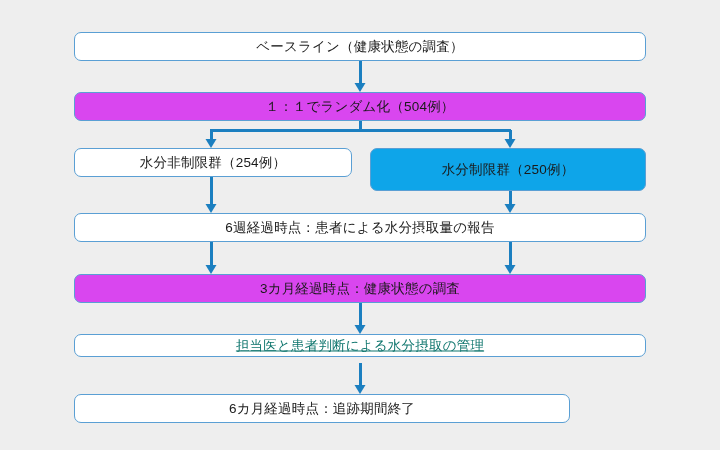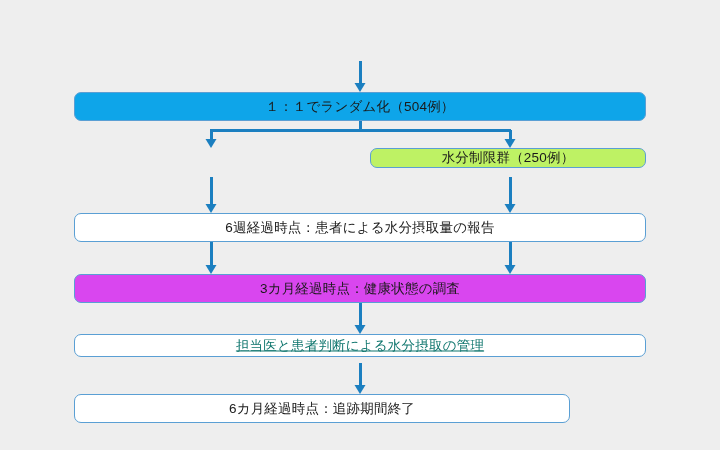--- a/index.html
+++ b/index.html
@@ -82,24 +82,30 @@
       </g>
       <g>
         <line x1="360" y1="303" x2="360" y2="326" stroke="#1b7fc0" stroke-width="3" shape-rendering="crispEdges"></line>
         <polygon points="354.5,325 365.5,325 360,334" fill="#1b7fc0"></polygon>
       </g>
       <g>
         <line x1="360" y1="363" x2="360" y2="386" stroke="#1b7fc0" stroke-width="3" shape-rendering="crispEdges"></line>
         <polygon points="354.5,385 365.5,385 360,394" fill="#1b7fc0"></polygon>
       </g>
     </svg>
-    <div class="node" style="left: 74px; top: 92px; width: 572px; height: 29px; border-color: rgb(90, 159, 212); background: #0ea5e9; color: rgb(26, 26, 26);">
+<div class="node" style="left: 74px; top: 32px; width: 572px; height: 29px; border-color: rgb(90, 159, 212); background: rgb(255, 255, 255); color: rgb(26, 26, 26);">
+      <span class="node-label">ベースライン（健康状態の調査）</span>
+    </div>
+    <div class="node" style="left: 74px; top: 92px; width: 572px; height: 29px; border-color: rgb(90, 159, 212); background: #d946ef; color: rgb(26, 26, 26);">
       <span class="node-label">１：１でランダム化（504例）</span>
     </div>
-    <div class="node" style="left: 370px; top: 148px; width: 276px; height: 20px; border-color: rgb(90, 159, 212); background: #bef264; color: rgb(26, 26, 26);">
+    <div class="node" style="left: 74px; top: 148px; width: 278px; height: 29px; border-color: rgb(90, 159, 212); background: rgb(255, 255, 255); color: rgb(26, 26, 26);">
+      <span class="node-label">水分非制限群（254例）</span>
+    </div>
+    <div class="node" style="left: 370px; top: 148px; width: 276px; height: 43px; border-color: rgb(90, 159, 212); background: #0ea5e9; color: rgb(26, 26, 26);">
       <span class="node-label">水分制限群（250例）</span>
     </div>
     <div class="node" style="left: 74px; top: 213px; width: 572px; height: 29px; border-color: rgb(90, 159, 212); background: rgb(255, 255, 255); color: rgb(26, 26, 26); text-align: right;">
       <span class="node-label">6週経過時点：患者による水分摂取量の報告</span>
     </div>
     <div class="node" style="left: 74px; top: 274px; width: 572px; height: 29px; border-color: rgb(90, 159, 212); background: #d946ef; color: rgb(26, 26, 26);">
       <span class="node-label">3カ月経過時点：健康状態の調査</span>
     </div>
     <div class="node" style="left: 74px; top: 334px; width: 572px; height: 23px; border-color: rgb(90, 159, 212); background: rgb(255, 255, 255); color: #0f766e; text-decoration: underline;">
       <span class="node-label">担当医と患者判断による水分摂取の管理</span>

